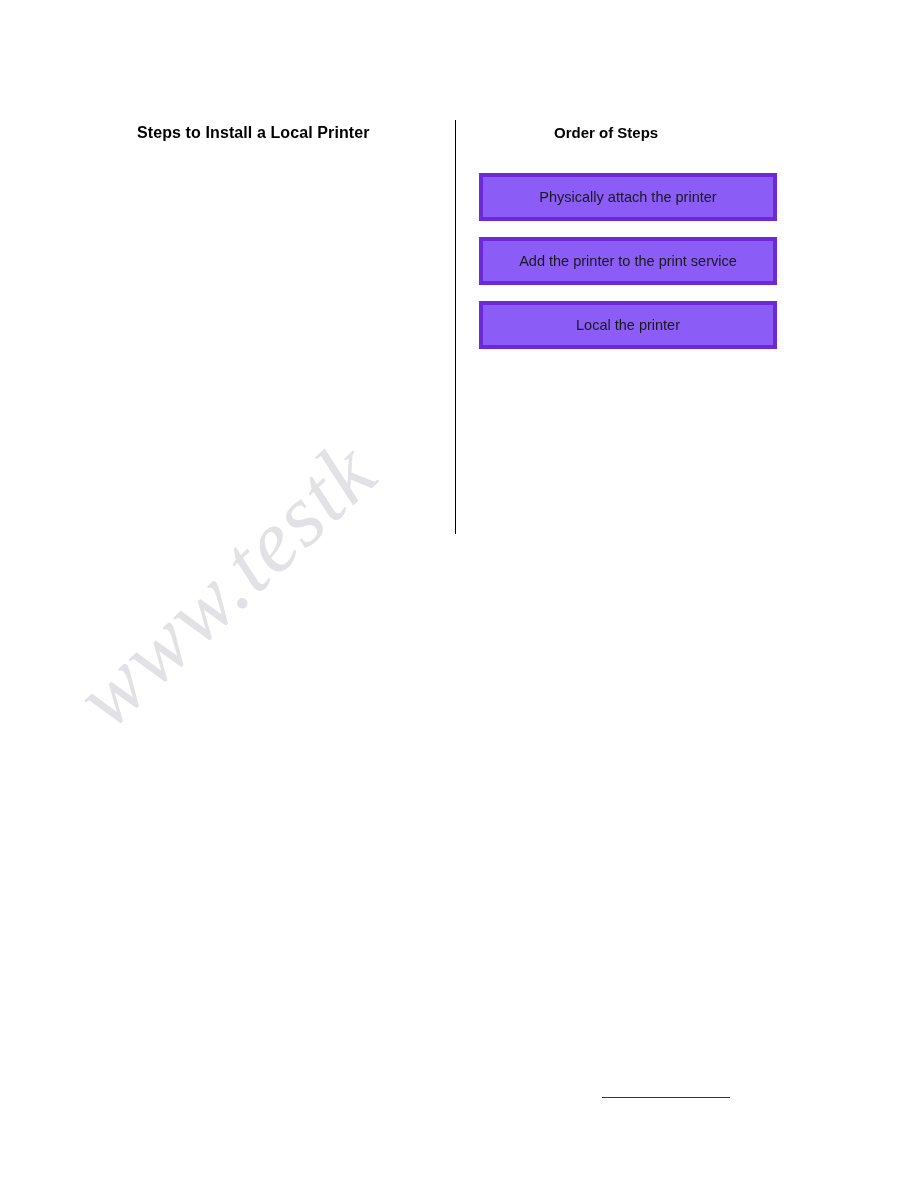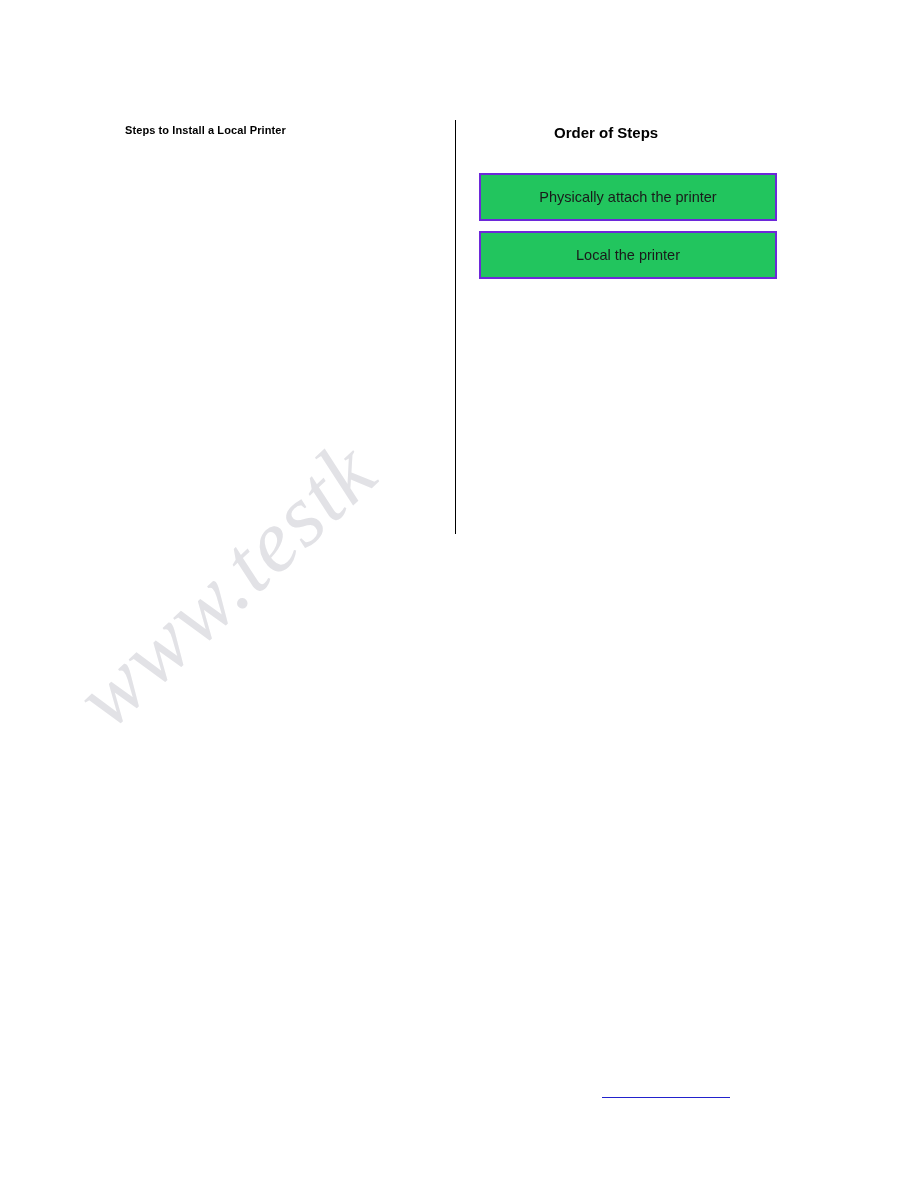--- a/index.html
+++ b/index.html
@@ -43,23 +43,23 @@
     color: #e2e2e6;
     letter-spacing: 2px;
     transform: rotate(-43deg);
     transform-origin: left center;
     white-space: nowrap;
   }
 
   
   .left-heading {
     position: absolute;
-    left: 125px;
+    left: 137px;
     top: 124px;
-    font-size: 11px;
+    font-size: 16px;
     font-weight: bold;
     color: #000000;
     letter-spacing: 0.1px;
   }
 
   
   .divider {
     position: absolute;
     left: 455px;
     top: 120px;
@@ -81,28 +81,28 @@
   
   .steps {
     position: absolute;
     left: 479px;
     top: 173px;
     width: 300px;
   }
   .step-box {
     width: 298px;
     height: 48px;
-    border: 2px solid #6d28d9;
-    background: #22c55e;
+    border: 4px solid #6d28d9;
+    background: #8b5cf6;
     display: flex;
     align-items: center;
     justify-content: center;
     font-size: 14.5px;
     color: #1a1a1a;
-    margin-bottom: 10px;
+    margin-bottom: 16px;
     box-sizing: border-box;
   }
 
   
   .bottom-link {
     position: absolute;
     left: 602px;
     top: 1085px;
     width: 128px;
     height: 14px;
@@ -132,20 +132,21 @@
   </div>
 
   <div class="left-heading">Steps to Install a Local Printer</div>
 
   <div class="divider"></div>
 
   <div class="right-heading">Order of Steps</div>
 
   <div class="steps">
     <div class="step-box">Physically attach the printer</div>
+    <div class="step-box">Add the printer to the print service</div>
     <div class="step-box">Local the printer</div>
   </div>
 
   <div class="bottom-link">
     <span class="label"></span>
     <div class="rule"></div>
   </div>
 
 </div>
 

